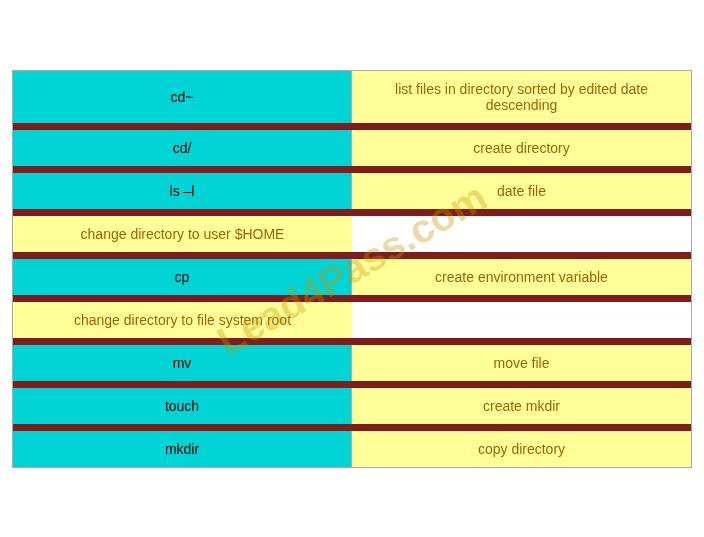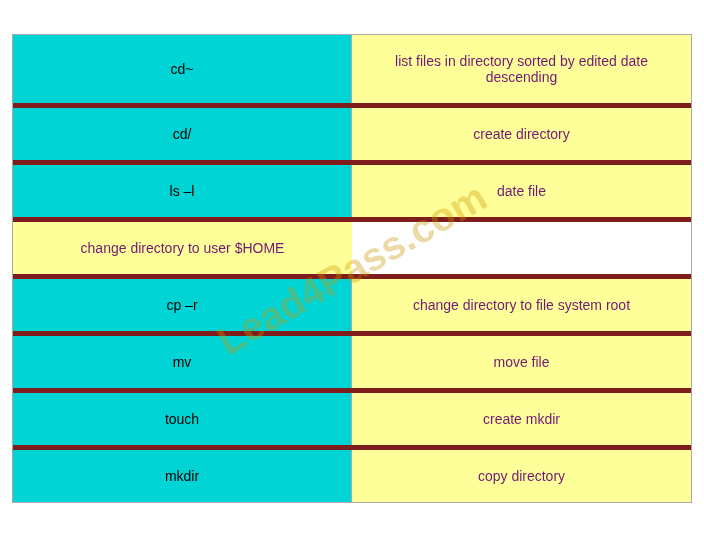--- a/index.html
+++ b/index.html
@@ -13,43 +13,43 @@
       width: 704px;
       min-height: 537px;
     }
     .table-container {
       width: 680px;
       border: 1px solid #aaa;
       margin: 10px auto;
     }
     .table-row {
       display: flex;
-      border-bottom: 5px solid #7f1d1d;
+      border-bottom: 7px solid #7f1d1d;
     }
     .table-row:last-child {
       border-bottom: none;
     }
     .cell-left {
       width: 50%;
       background: #00d4d4;
       color: #000;
       text-align: center;
       padding: 10px 8px;
       border-right: 1px solid #aaa;
       display: flex;
       align-items: center;
       justify-content: center;
       font-weight: normal;
     }
     .cell-right {
       width: 50%;
       background: #ffff99;
-      color: #701a75;
+      color: #a16207;
       text-align: center;
-      padding: 18px 8px;
+      padding: 10px 8px;
       display: flex;
       align-items: center;
       justify-content: center;
     }
     .watermark {
       position: absolute;
       top: 50%;
       left: 50%;
       transform: translate(-50%, -50%) rotate(-30deg);
       font-size: 40px;
@@ -80,21 +80,24 @@
         <div class="cell-right">create directory</div>
       </div>
       <div class="table-row">
         <div class="cell-left">ls –l</div>
         <div class="cell-right">date file</div>
       </div>
       <div class="table-row">
         <div class="cell-right">change directory to user $HOME</div>
       </div>
       <div class="table-row">
-        <div class="cell-left">cp –r</div>
+        <div class="cell-left">cp</div>
+        <div class="cell-right">create environment variable</div>
+      </div>
+      <div class="table-row">
         <div class="cell-right">change directory to file system root</div>
       </div>
       <div class="table-row">
         <div class="cell-left">mv</div>
         <div class="cell-right">move file</div>
       </div>
       <div class="table-row">
         <div class="cell-left">touch</div>
         <div class="cell-right">create mkdir</div>
       </div>

